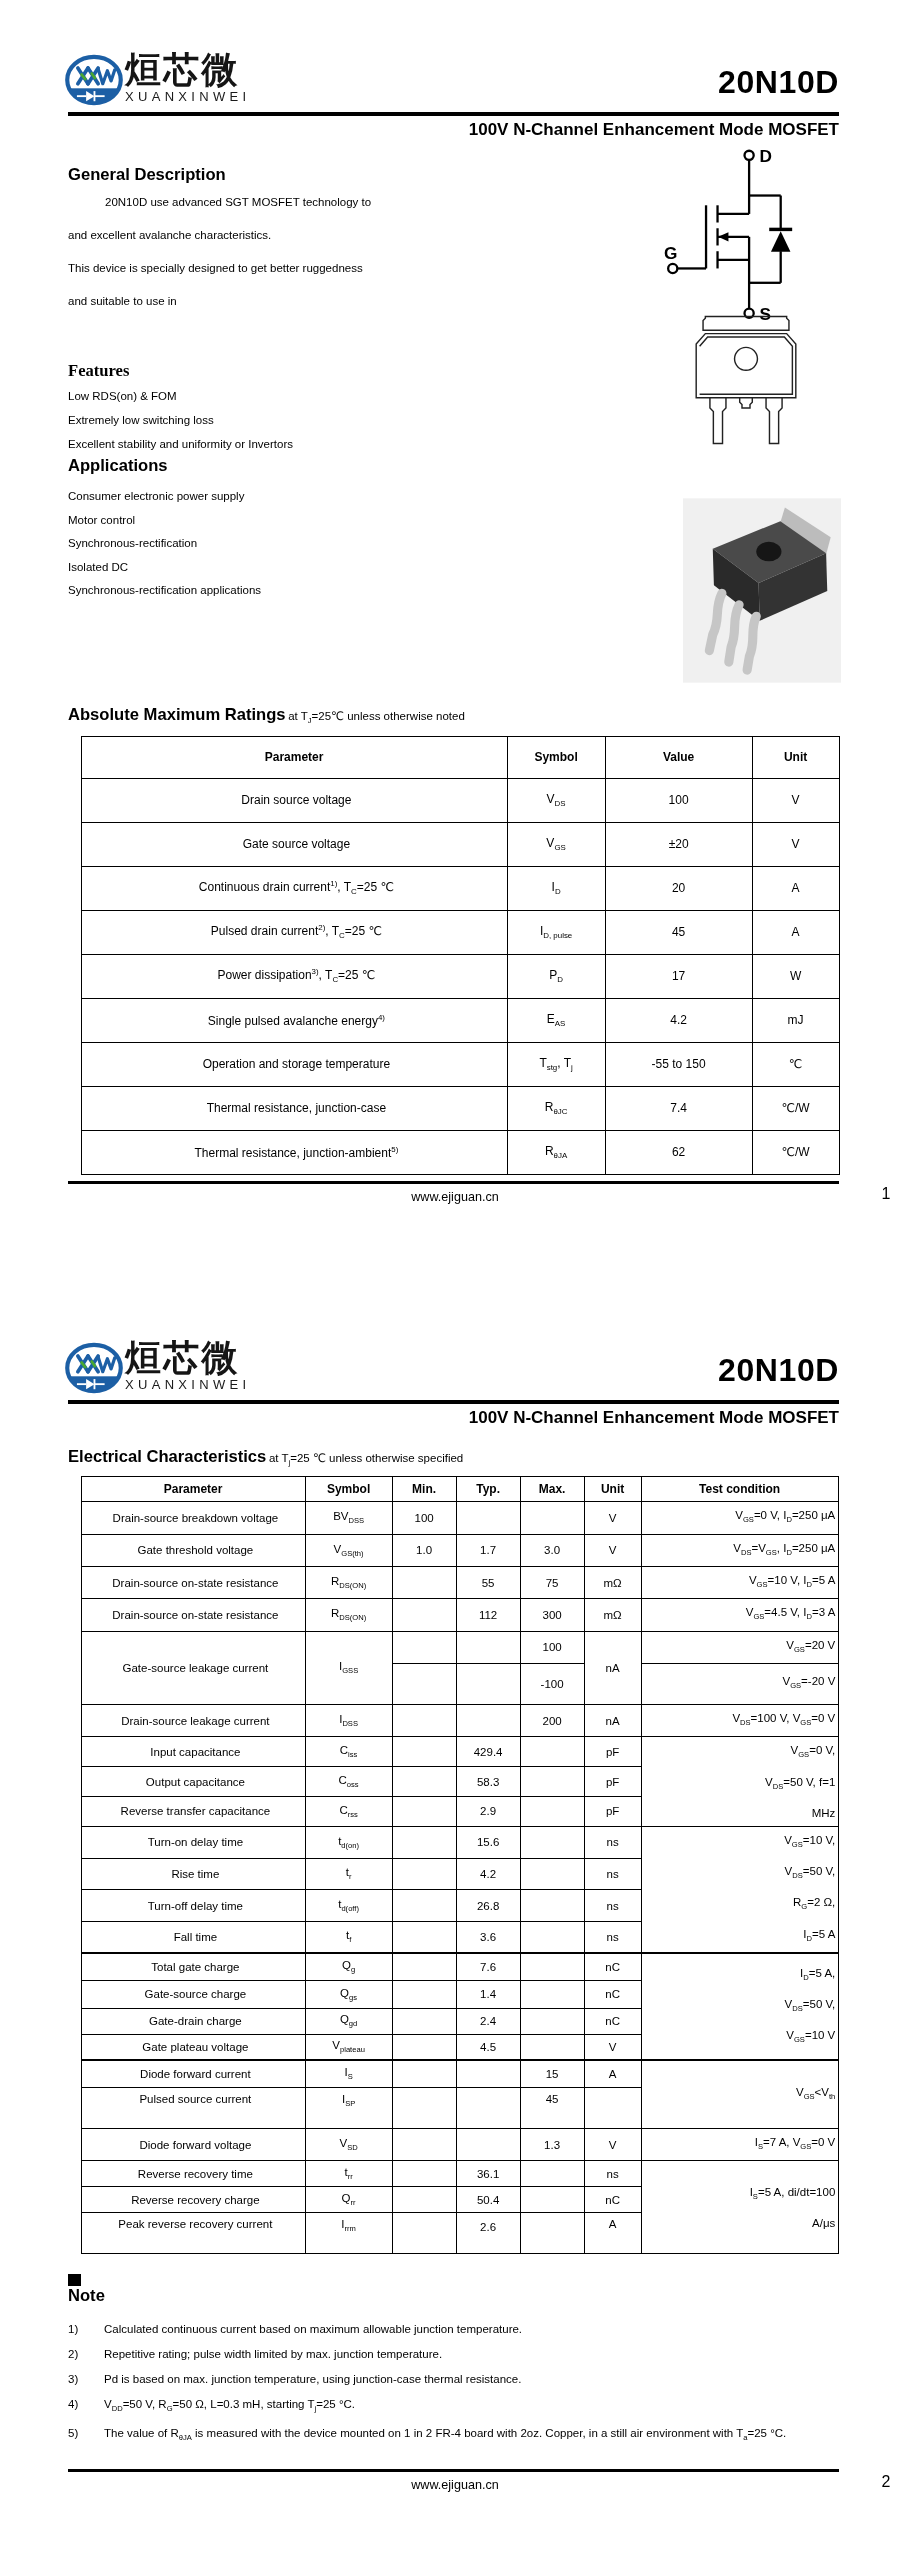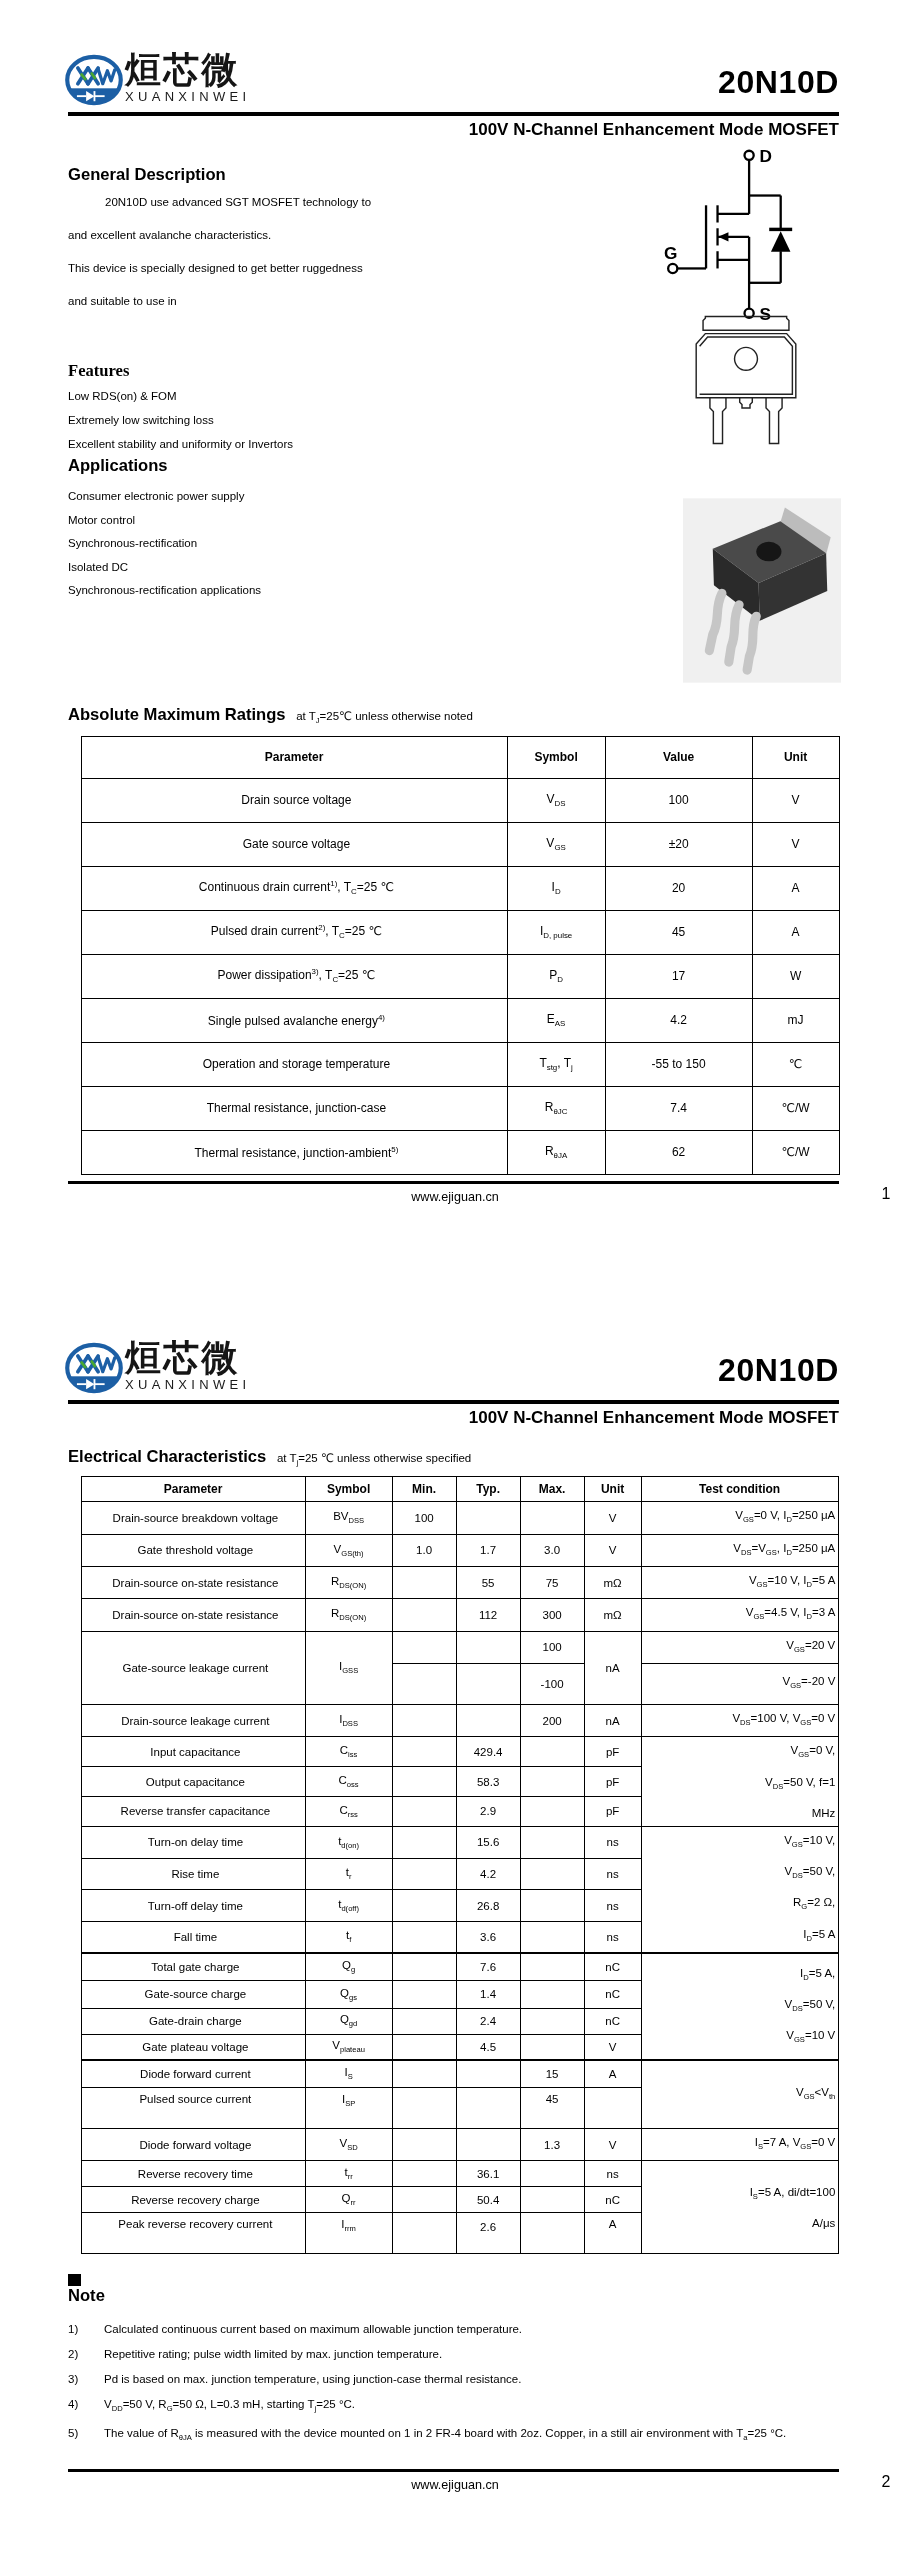--- a/index.html
+++ b/index.html
@@ -34,21 +34,21 @@
   
   table{border-collapse:collapse;table-layout:fixed;}
   td{border:1.1px solid #000;text-align:center;vertical-align:middle;font-size:11.5px;padding:0 2.3px;overflow:hidden;}
   td.pl{text-align:center;padding-left:6.9px;}
   td.tc{text-align:right;padding-left:8px;white-space:pre-line;line-height:26px;margin-top:13px;}
   tr.head td{font-weight:bold;font-size:12px;}
   sub{font-size:0.66em;}
   sup{font-size:0.66em;}
   .amr-wrap{left:68px;top:705px;width:772px;}
   .amr-head .sec-title{display:inline;}
-  .amr-cond{font-size:11.5px;font-weight:normal;margin-left:8px;}
+  .amr-cond{font-size:11.5px;font-weight:normal;margin-left:0;}
   .amr-table{margin:10.3px 0 0 12.6px;width:758px;}
   .amr-table tr{height:44px;}
   .amr-table tr.head{height:42px;}
   .amr-table td{font-size:12px;}
 
   .elec-wrap{left:68px;top:159px;width:772px;}
   .elec-table{margin:9.2px 0 0 12.6px;width:758px;}
   .elec-table tr{height:26px;}
   .elec-table tr.head{height:25px;}
   .elec-table tr.h48{height:27.5px;}

